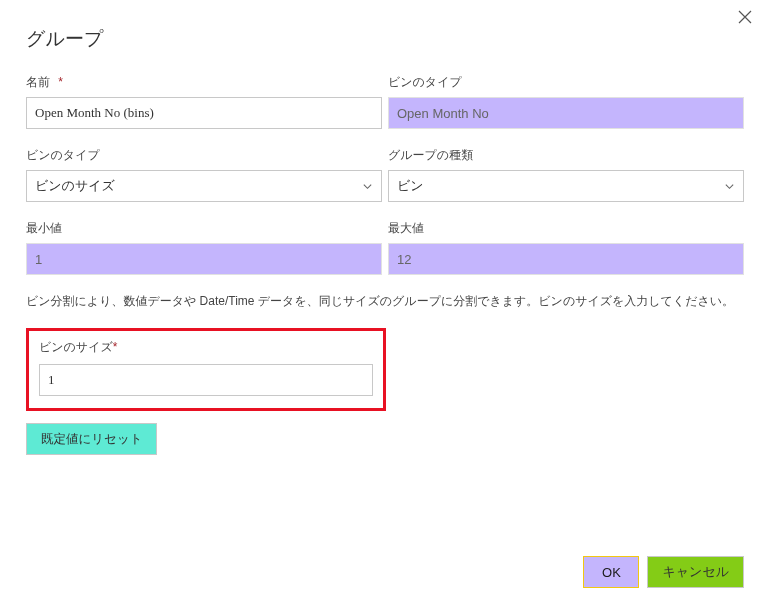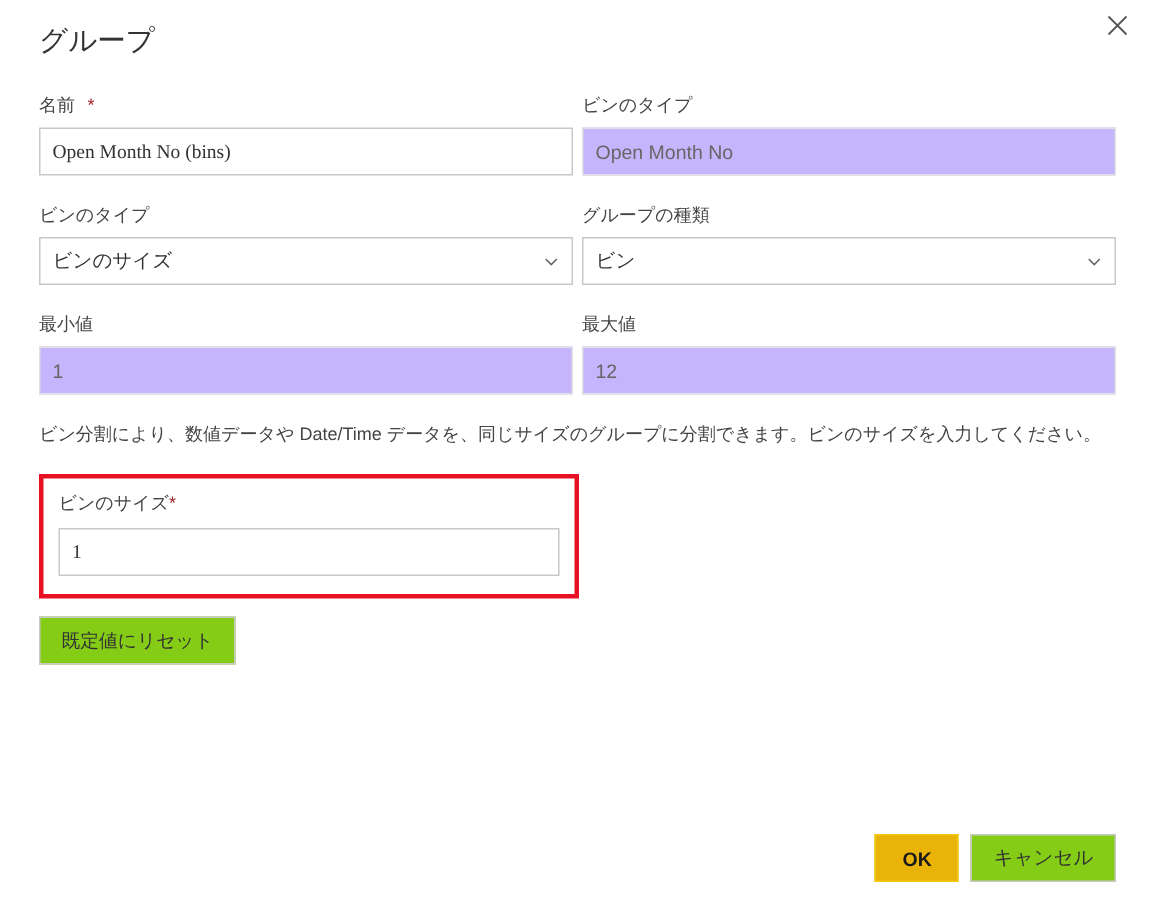--- a/index.html
+++ b/index.html
@@ -7,21 +7,21 @@
     margin: 0; padding: 0;
     width: 770px; height: 608px;
     font-family: "Segoe UI", "Yu Gothic UI", Meiryo, sans-serif;
     font-size: 12px;
     color: #333;
     background: #fff;
   }
   .dialog {
     position: relative;
     width: 770px; height: 608px;
-    padding: 14px 26px 20px 26px;
+    padding: 26px 26px 20px 26px;
   }
   .close {
     position: absolute;
     top: 10px; right: 14px;
     width: 18px; height: 18px;
     cursor: pointer;
     color: #555;
   }
   .close svg { width: 14px; height: 14px; display: block; }
   .title {
@@ -93,21 +93,21 @@
     margin-bottom: 12px;
   }
   .highlight-box .label { margin-bottom: 8px; }
   .highlight-box .req-inline { color: #a4262c; }
   .reset-btn {
     display: inline-flex;
     align-items: center;
     height: 32px;
     padding: 0 14px;
     border: 1px solid #c8c8c8;
-    background: #84cc16;
+    background: #5eead4;
     font-size: 12.5px;
     color: #333;
     cursor: pointer;
     font-family: Liberation Sans, sans-serif;
   }
   .footer {
     position: absolute;
     bottom: 20px; right: 26px;
     display: flex;
     gap: 8px;
@@ -120,24 +120,24 @@
     font-size: 13px;
     display: inline-flex;
     align-items: center;
     justify-content: center;
     cursor: pointer;
     font-family: inherit;
     background: #84cc16;
     color: #333;
   }
   .btn-primary {
-    background: #eab308;
+    background: #c4b5fd;
     border-color: #f2c811;
     color: #1a1a1a;
-    font-weight: 700;
+    font-weight: 400;
   }
 </style>
 </head>
 <body>
 
 <div class="dialog">
 
   <div class="close">
     <span>
       <svg viewBox="0 0 14 14">

